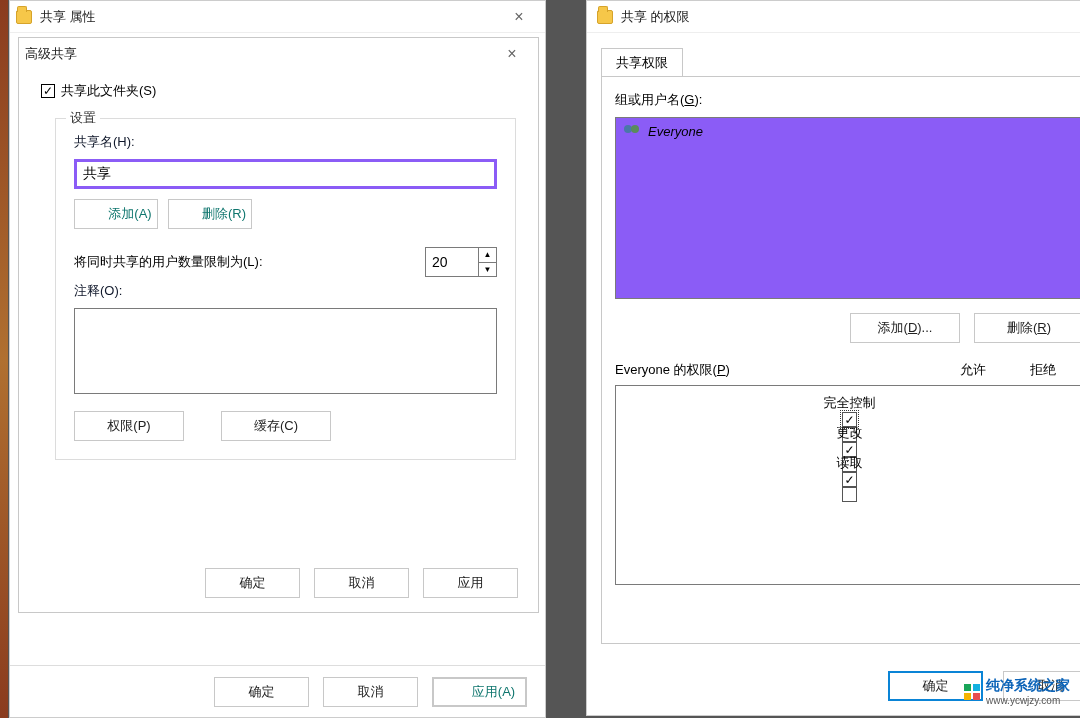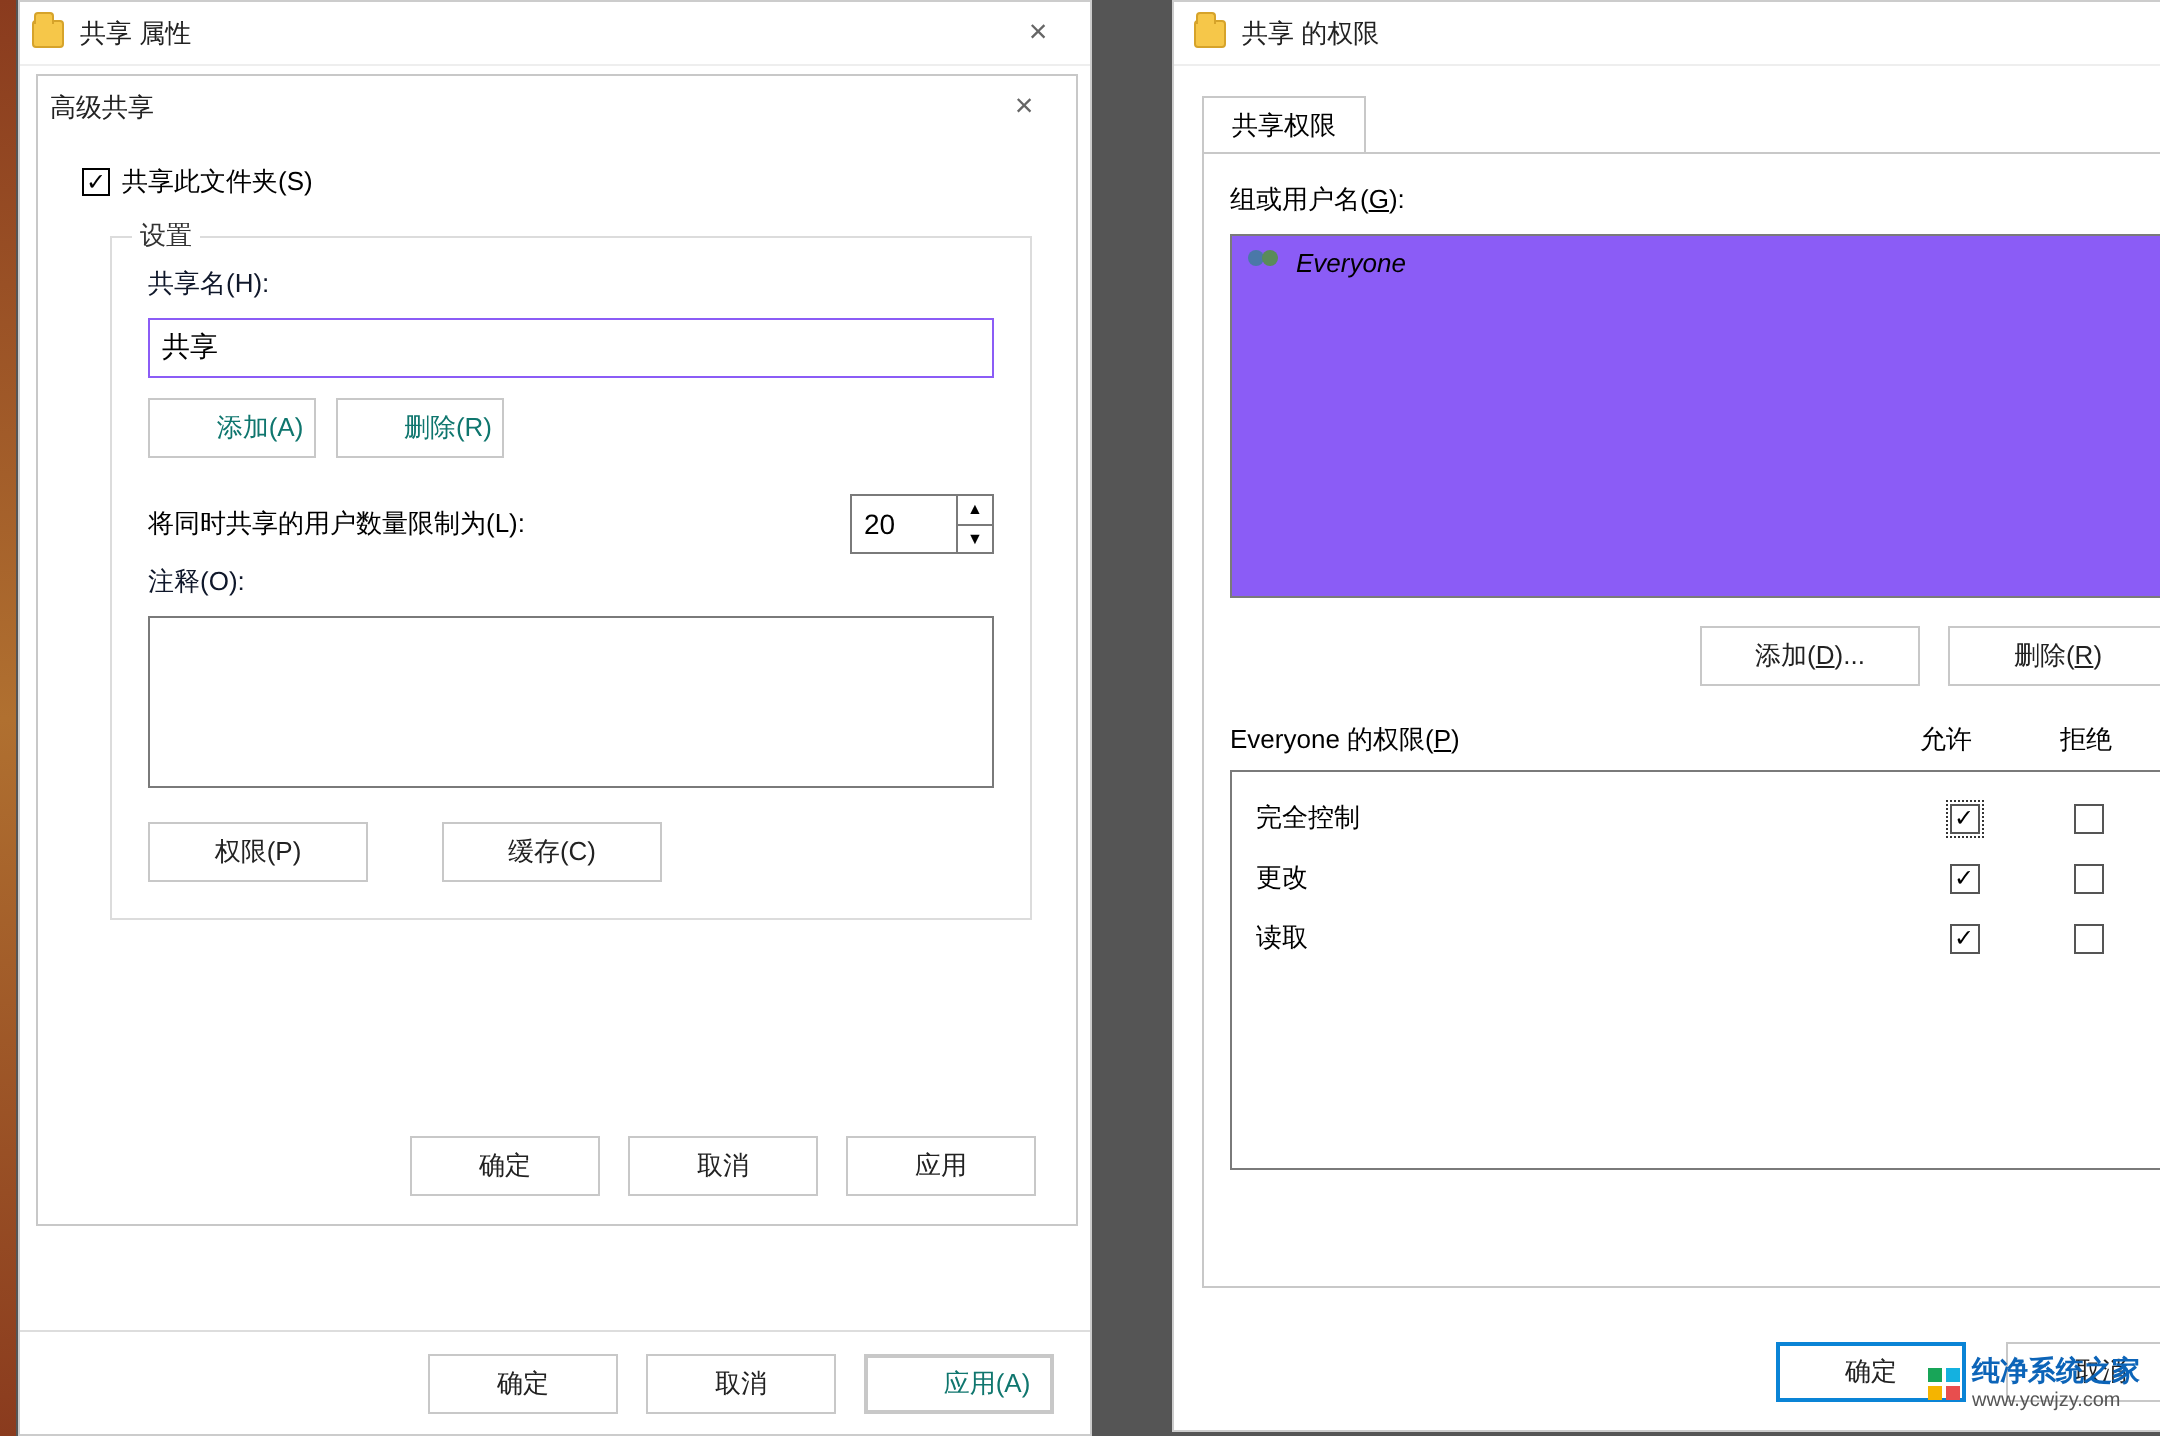--- a/index.html
+++ b/index.html
@@ -41,21 +41,21 @@
   }
   .dlg-adv .titlebar{border-bottom:none;}
   .dlg-adv .body { padding:12px 22px 0 22px; }
   .chk-row { display:flex; align-items:center; gap:6px; margin-bottom:18px;}
   .chk { width:14px; height:14px; border:1px solid #000; display:inline-flex; align-items:center; justify-content:center; font-size:12px; line-height:1; }
   .chk.checked::after{content:"✓"; font-size:12px;}
 
   .group-settings { border:1px solid #dcdcdc; padding:14px 18px 18px 18px; position:relative; margin-left:14px;}
   .group-legend { position:absolute; top:-10px; left:10px; background:#fff; padding:0 4px; color:#333;}
   .lbl { display:block; margin-bottom:8px; color:#0f172a;}
-  .txt { width:100%; height:30px; border:1px solid #8b5cf6; padding:2px 6px; font-size:14px;}
+  .txt { width:100%; height:30px; border:3px solid #8b5cf6; padding:2px 6px; font-size:14px;}
   .btn-row { display:flex; gap:10px; margin-top:10px; margin-bottom:18px;}
   .btn.small{ min-width:84px; height:30px;}
   .limit-row{ display:flex; align-items:center; justify-content:space-between; margin-bottom:5px;}
   .spinner { display:flex; border:1px solid #7a7a7a; height:30px;}
   .spinner input { width:52px; border:none; outline:none; padding:0 6px; font-size:14px;}
   .spinner .arrows{ width:18px; display:flex; flex-direction:column; border-left:1px solid #7a7a7a;}
   .spinner .arrows div{flex:1; display:flex;align-items:center;justify-content:center;font-size:8px;border-bottom:1px solid #7a7a7a;cursor:pointer;}
   .spinner .arrows div:last-child{border-bottom:none;}
   .textarea { width:100%; height:86px; border:1px solid #7a7a7a; resize:none; padding:4px;}
   .btn-row2 { display:flex; gap:37px; margin-top:14px;}
@@ -76,21 +76,21 @@
   .people-glyph{width:18px;height:14px; position:relative;}
   .people-glyph::before,.people-glyph::after{content:"";position:absolute;width:8px;height:8px;border-radius:50%;background:#5a8b5a;top:0;}
   .people-glyph::before{left:0;background:#4a78a8;}
   .people-glyph::after{left:7px;}
   .list-btn-row{ display:flex; justify-content:flex-end; gap:14px; margin:14px 0 18px 0;}
   .perm-head { display:flex; align-items:center; }
   .perm-head .lbl2{flex:1;}
   .perm-head .colh{ width:70px; text-align:left;}
   .perm-head .colh:last-child{width:54px;}
   .perm-box { border:1px solid #7a7a7a; margin-top:6px; padding:8px 12px; height:200px;}
-  .perm-row { display:flex; align-items:center; height:30px;}
+  .perm-row { display:flex; align-items:center; height:30px;flex-direction:column;}
   .perm-row .name{flex:1;}
   .perm-row .cell{ width:70px; display:flex; justify-content:center;}
   .perm-row .cell:last-child{width:54px;}
   .chk2 { width:15px; height:15px; border:1px solid #555; display:inline-flex; align-items:center; justify-content:center; font-size:12px;}
   .chk2.checked::after{content:"✓";}
   .chk2.focus{outline:1px dotted #333; outline-offset:1px;}
   .dlg-perm .footer-perm{ position:absolute; right:14px; bottom:14px; display:flex; gap:20px;}
   .btn.accent{ border:2px solid #0a84d6; }
 
   

